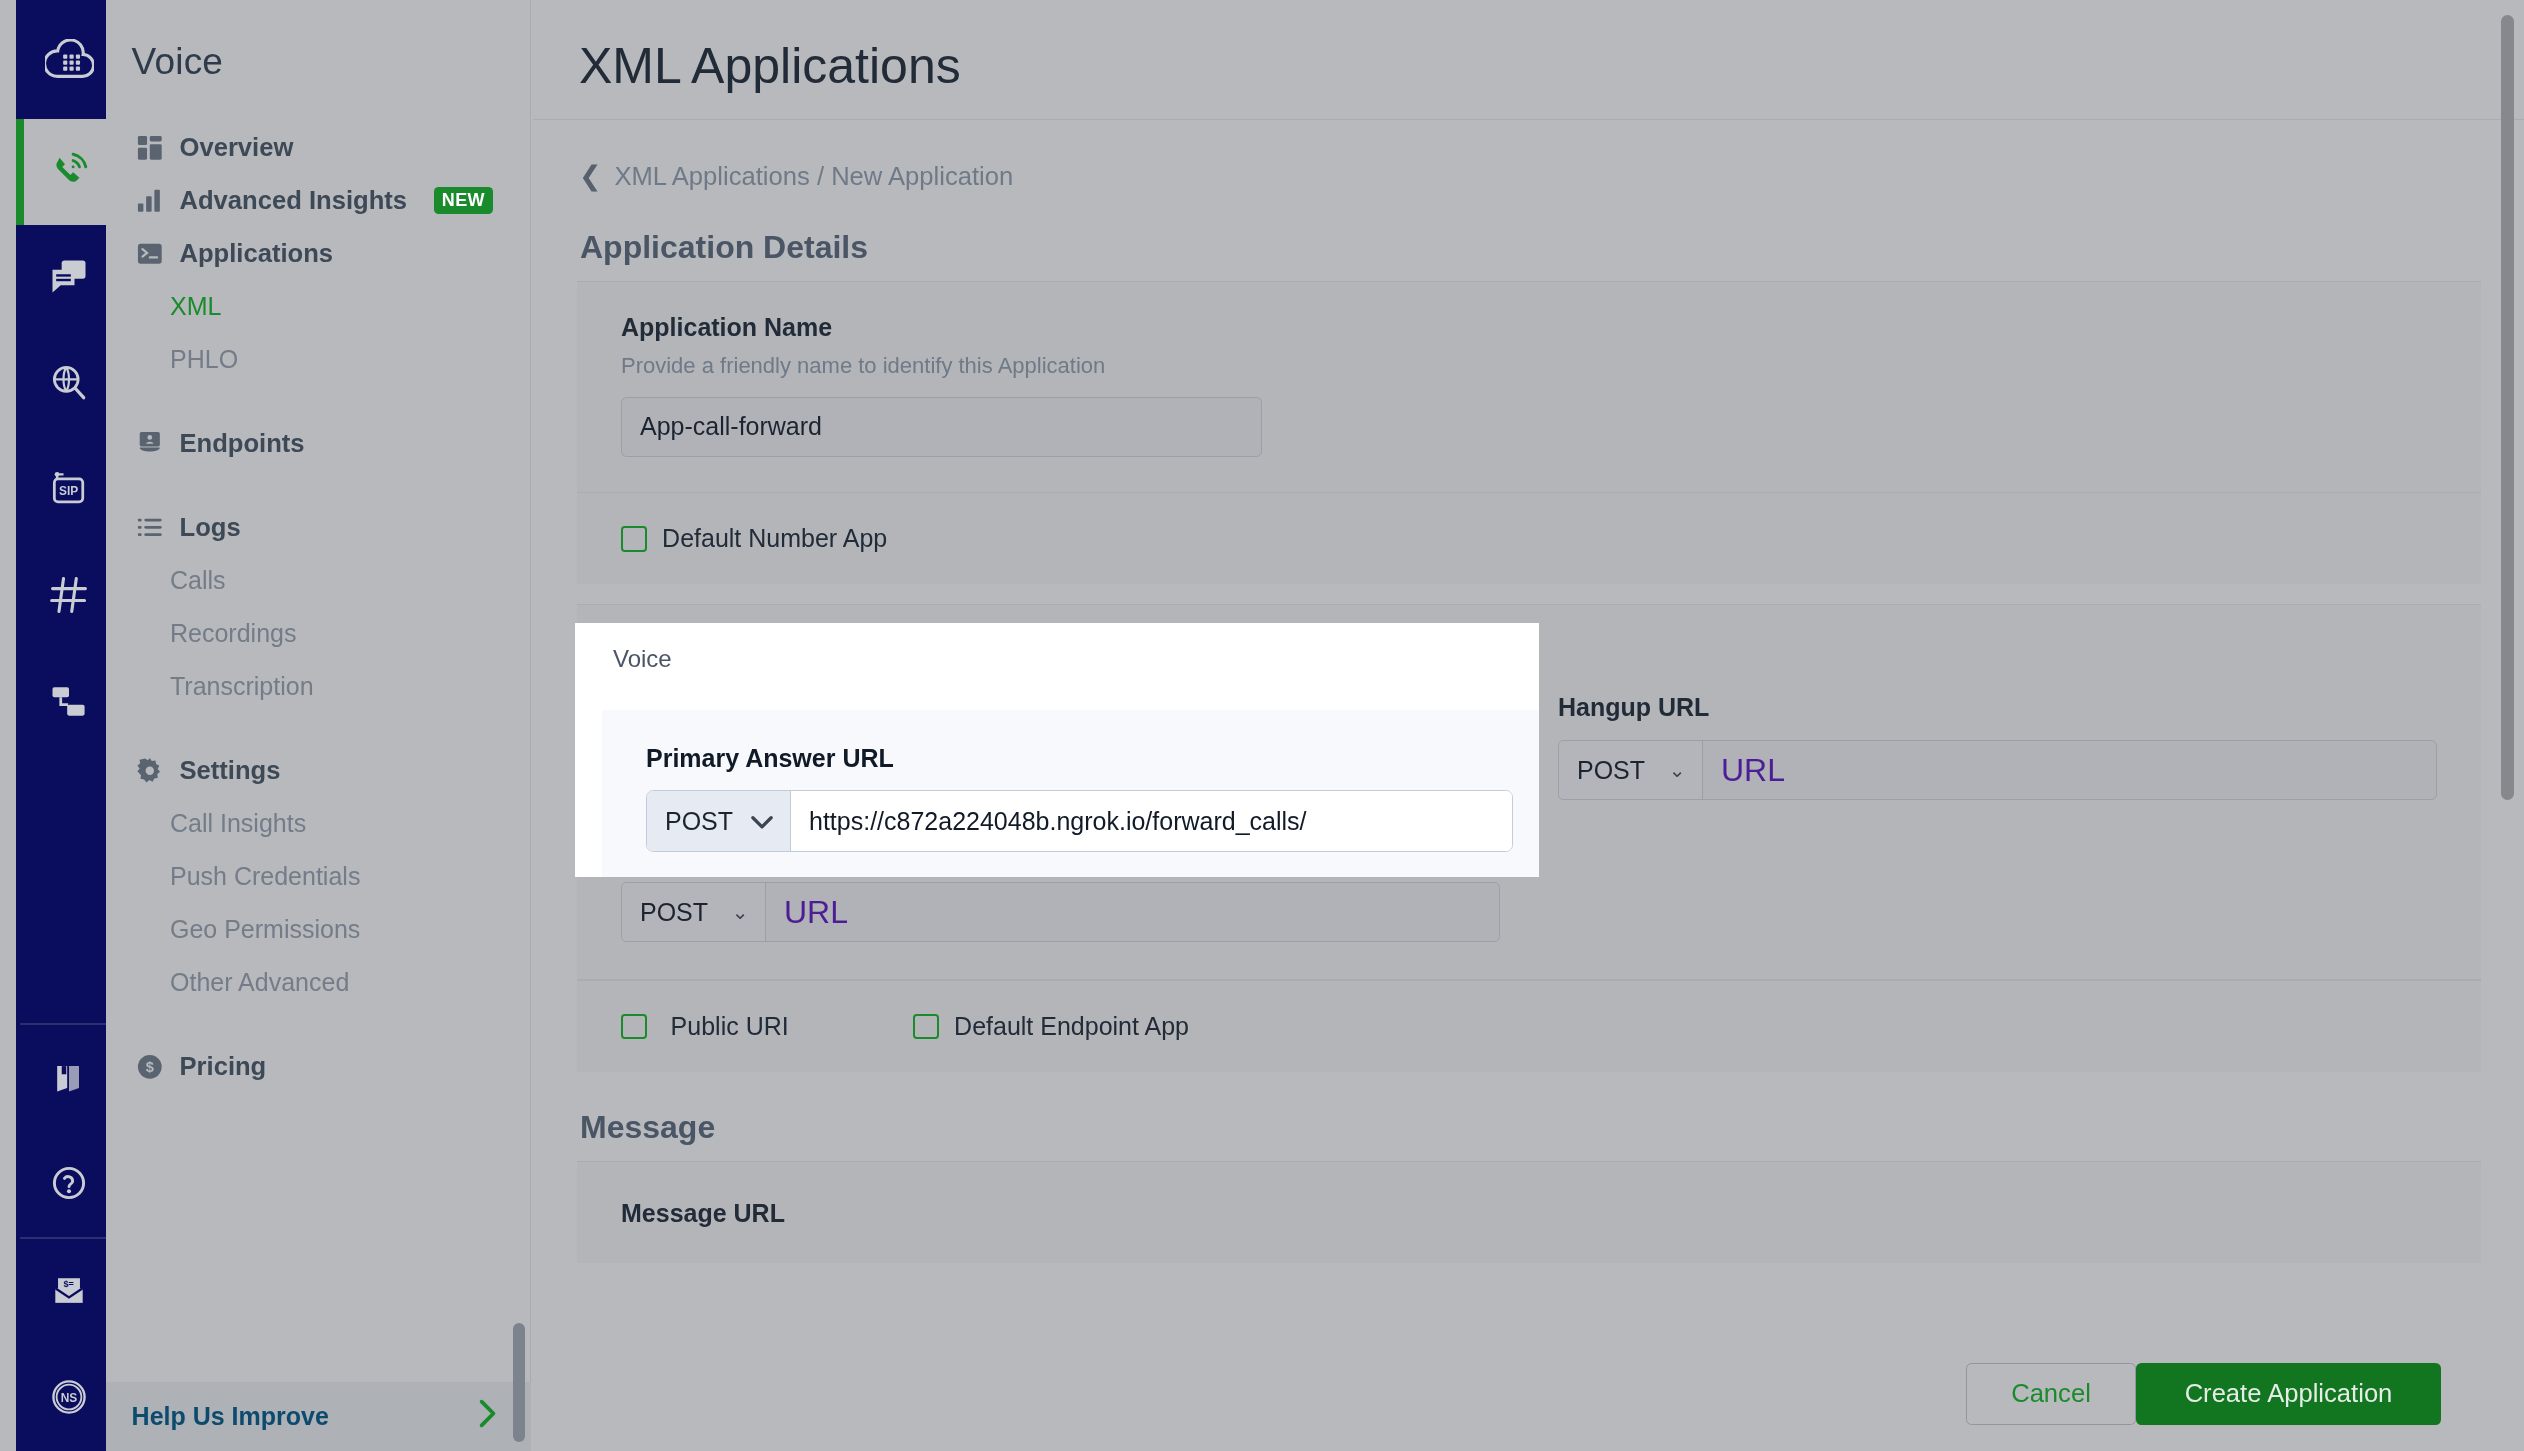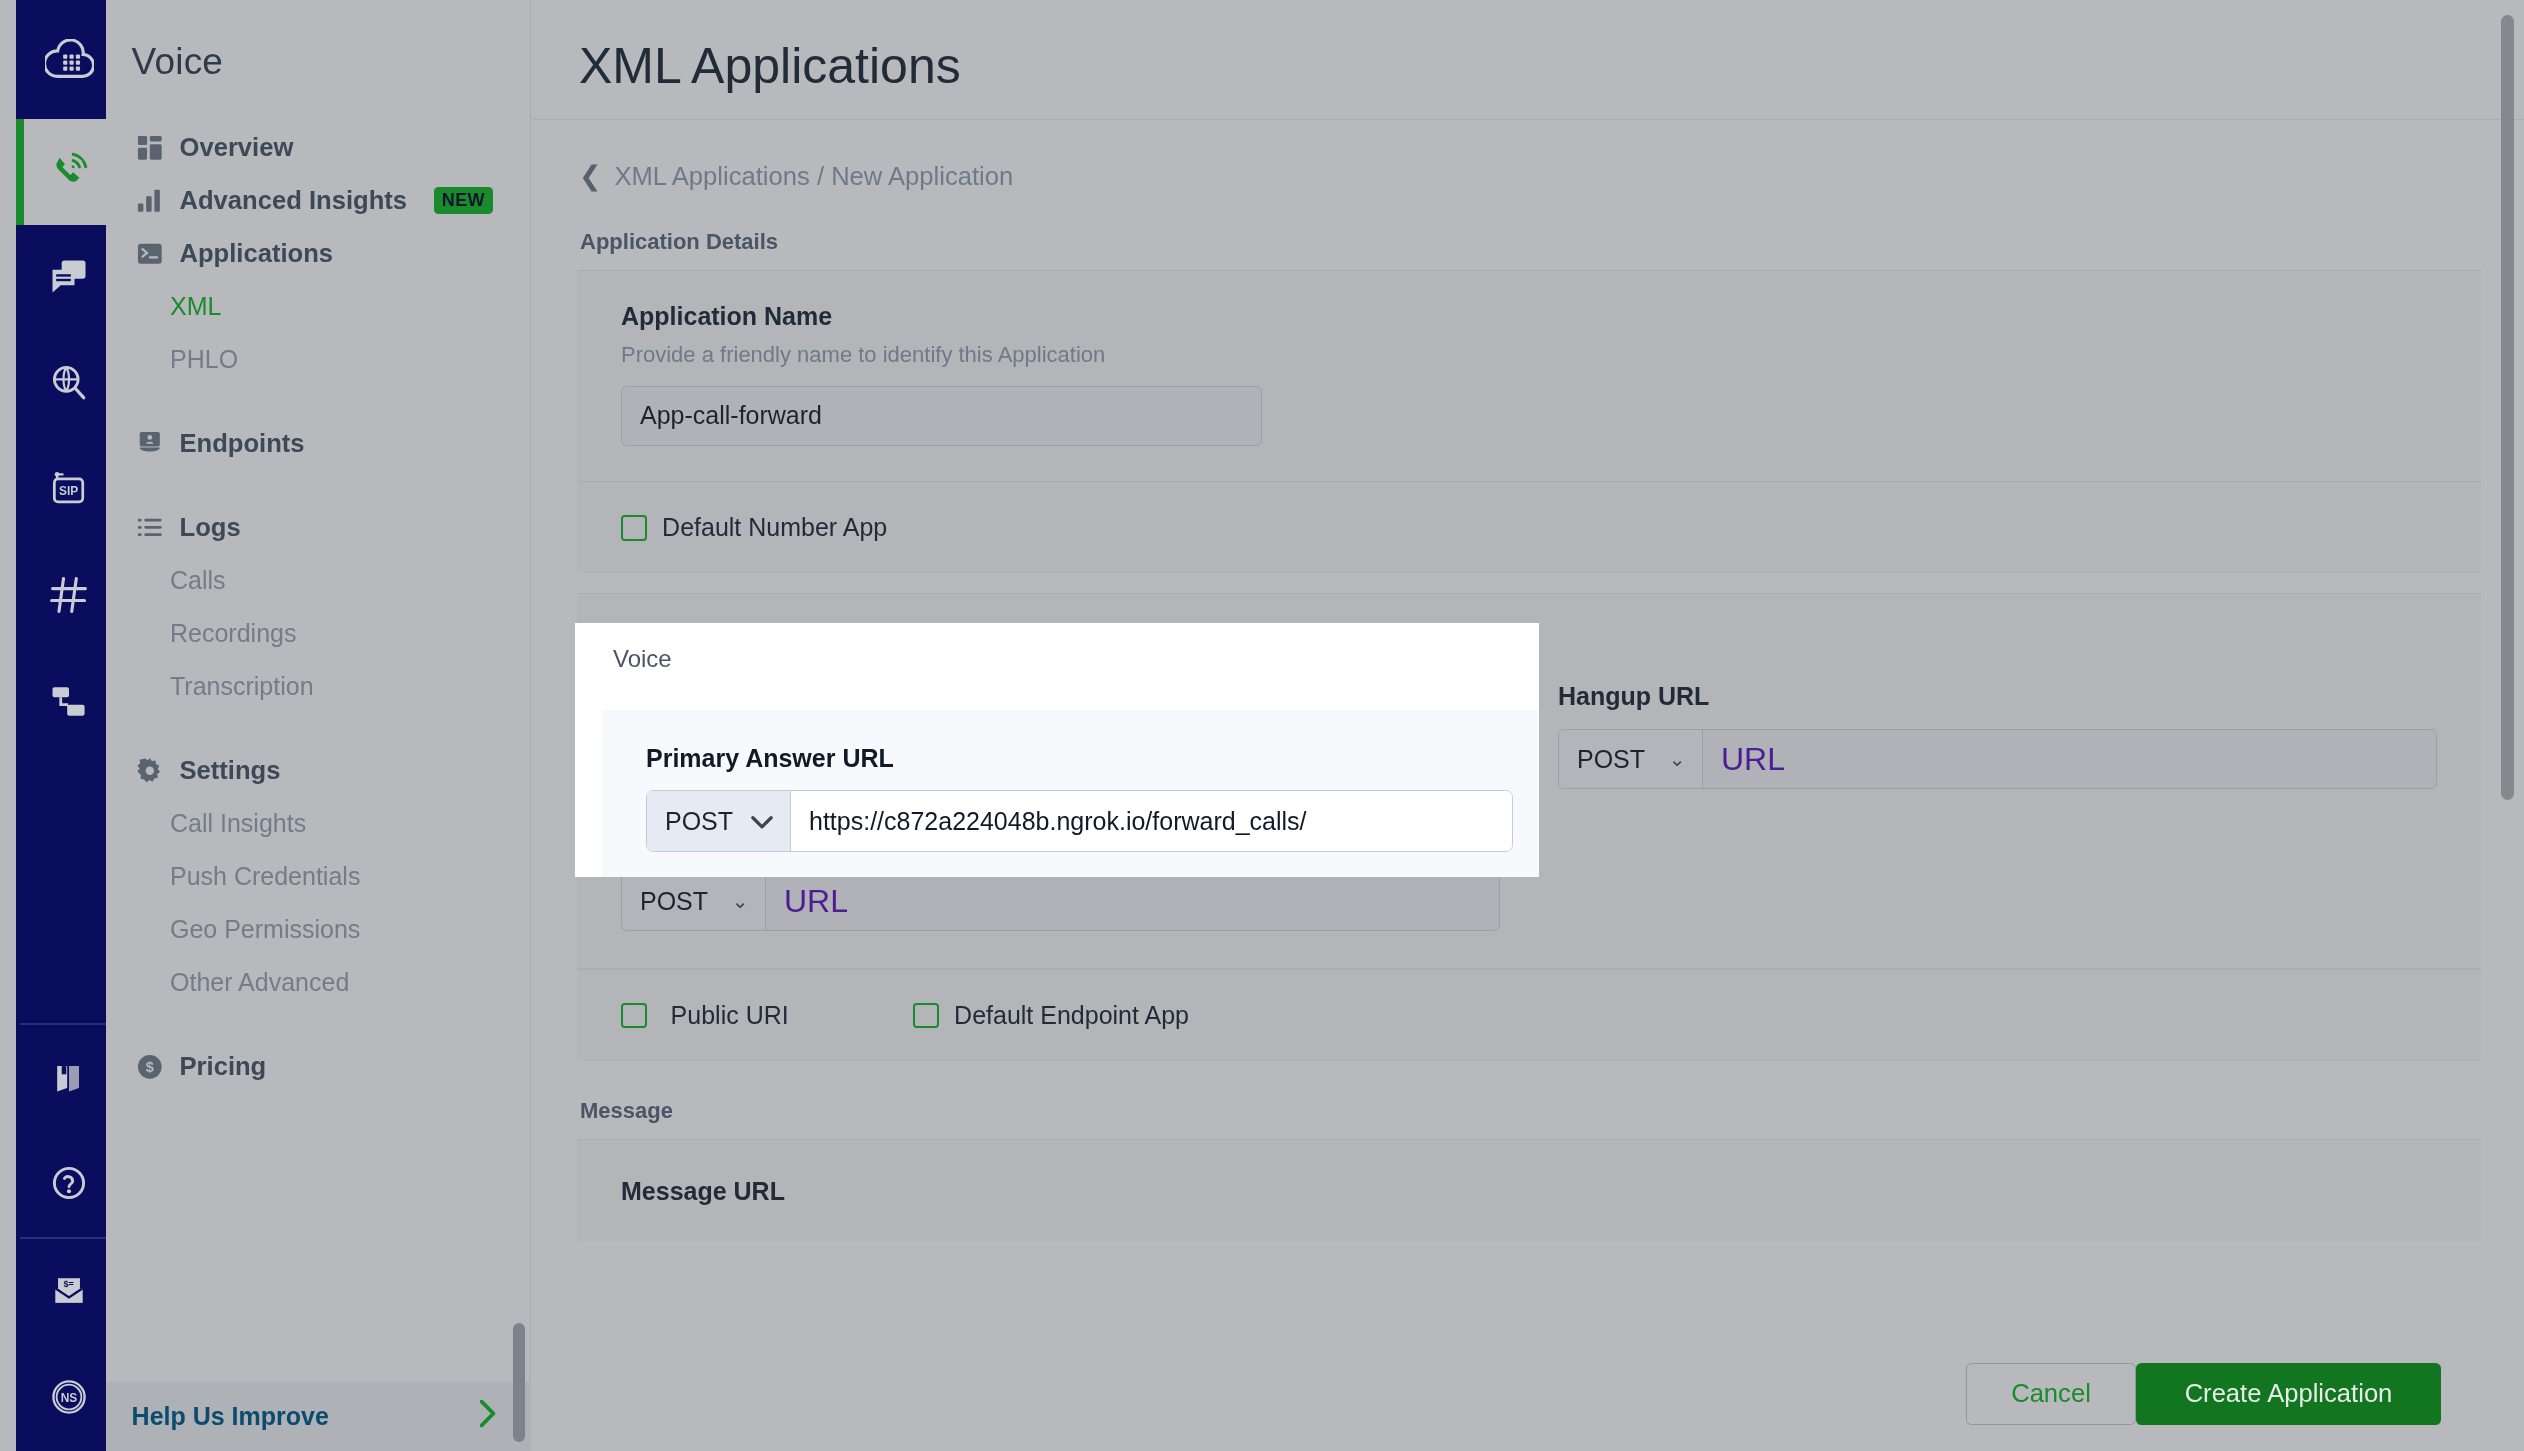--- a/index.html
+++ b/index.html
@@ -62,21 +62,21 @@
     padding-left: 64px; font-weight: 400; font-size: 25px; color: #737c88;
   }
   .nav-item.sub.active { color: #1a8b2c; }
   .nav-gap { height: 31px; }
   .nav-icon {
     width: 29px; height: 29px; flex: none;
     display: flex; align-items: center; justify-content: center;
     color: #5a6471;
   }
   .badge-new {
-    background: #1a8b2c; color: #0f172a;
+    background: #1a8b2c; color: #ffffff;
     font-size: 18px; font-weight: 700;
     border-radius: 4.6px; padding: 2.7px 8.2px 3.7px; margin-left: 11px;
     letter-spacing: 0.4px;
   }
   .help-bar {
     position: absolute; left: 0; bottom: 0; width: 425px; height: 69px;
     background: #aeb1b5;
     display: flex; align-items: center; justify-content: space-between;
     padding: 0 33px 0 25.6px;
     color: #0c4a6e; font-size: 25px; font-weight: 700;
@@ -99,21 +99,21 @@
 
   .crumb {
     display: flex; align-items: center; gap: 12.8px;
     padding: 42px 0 0 46px;
     font-size: 25.6px; color: #6f7a88;
   }
   .crumb-arrow { font-size: 27px; color: #57606d; line-height: 1; }
 
   .section-label {
     padding: 38px 0 0 47px;
-    font-size: 22px; color: #4a5566; font-weight: 700;
+    font-size: 32px; color: #4a5566; font-weight: 700;
   }
 
   .card {
     margin: 14.6px 44px 0 44px;
     background: #b3b5b9;
     border-top: 1.8px solid #a9acb1;
   }
   .card-row { padding: 31px 44px 35px; }
   .field-label { font-size: 25px; color: #222b38; font-weight: 700; }
   .field-hint { font-size: 22px; color: #6f7a88; margin-top: 11px; }

